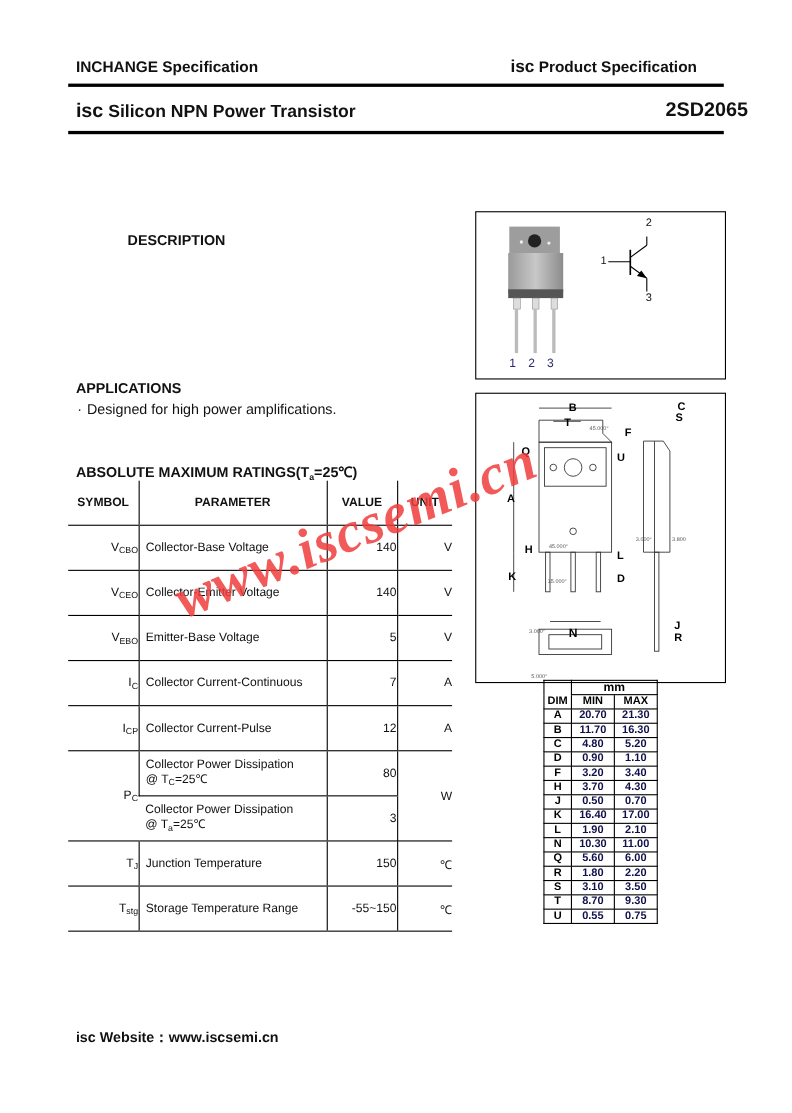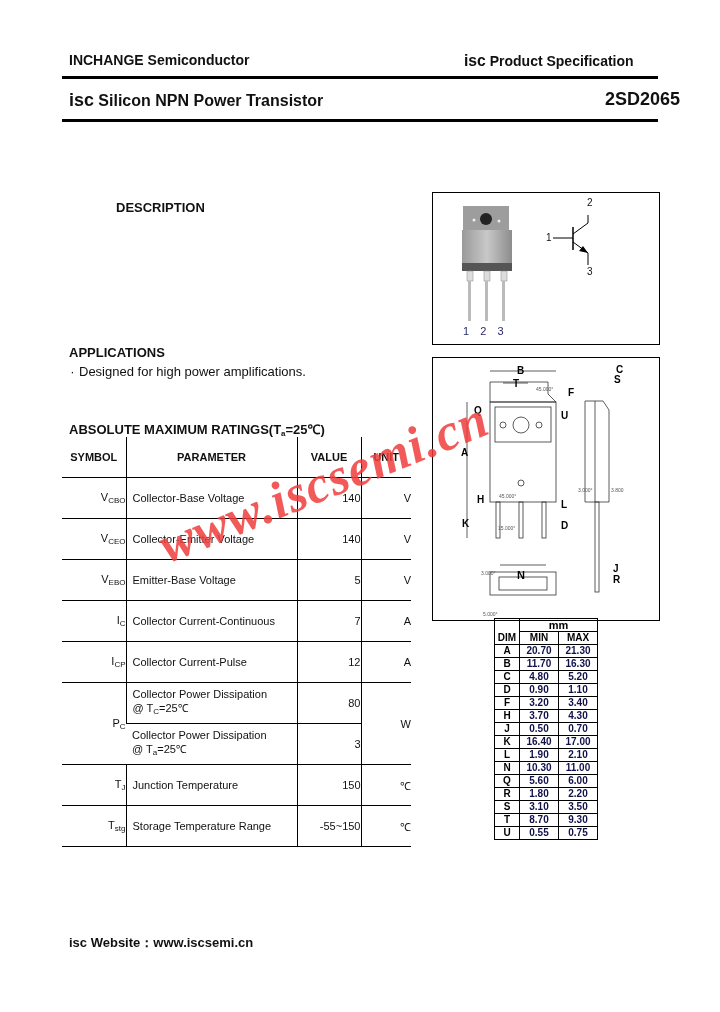--- a/index.html
+++ b/index.html
@@ -36,28 +36,28 @@
   table.dt td { border:1px solid #000; text-align:center; height:12px; line-height:12px; padding:0; }
   table.dt td.d { width:24px; color:#000; font-family:"Liberation Sans Narrow","Liberation Sans",sans-serif; }
   table.dt td.v { width:38px; }
 
   .watermark { left:150px; top:520px; font-family:"Liberation Serif", serif; font-style:italic; font-weight:bold; font-size:52px; color:rgba(240,60,60,0.85); transform:rotate(-22deg); transform-origin:left top; white-space:nowrap; letter-spacing:1px; }
   .footer { left:69px; top:934px; font-size:13px; font-weight:bold; }
 </style>
 </head>
 <body>
 
-<div class="abs hdr-left">INCHANGE Semiconductor</div>
+<div class="abs hdr-left">INCHANGE Specification</div>
 <div class="abs hdr-right"><span class="isc">isc</span> <span>Product Specification</span></div>
 <div class="abs rule1"></div>
 <div class="abs title-left"><span class="isc">isc</span> <span>Silicon NPN Power Transistor</span></div>
 <div class="abs title-right">2SD2065</div>
 <div class="abs rule2"></div>
 
-<div class="abs sec-h" style="left:69px; top:200px;padding-left:47px;">DESCRIPTION</div>
+<div class="abs sec-h" style="left:69px; top:211px;padding-left:47px;">DESCRIPTION</div>
 <div class="abs" style="left:66px; top:212px;">
 </div>
 
 <div class="abs sec-h" style="left:69px; top:345px;">APPLICATIONS</div>
 <div class="abs bul" style="left:66px; top:362px;"><span class="dot">·</span><span>Designed for high power amplifications.</span></div>
 
 <div class="abs imgbox">
   <svg width="226" height="151" viewBox="0 0 226 151">
     <defs>
       <linearGradient id="body" x1="0" x2="1">

